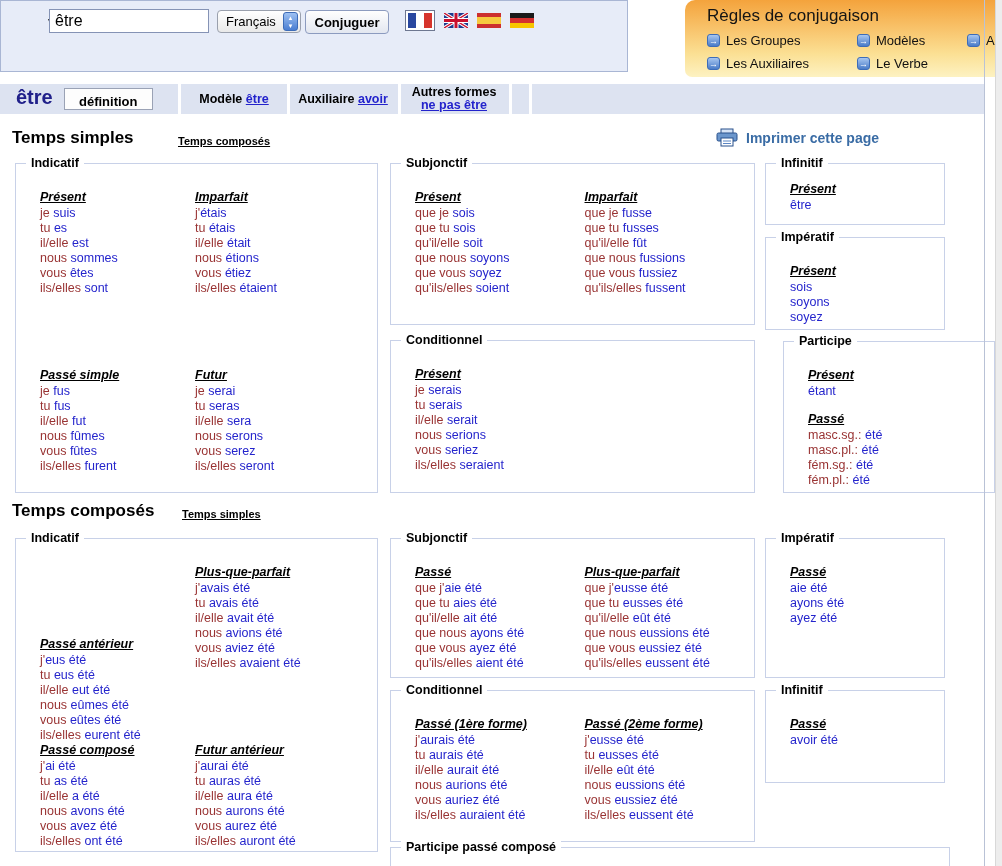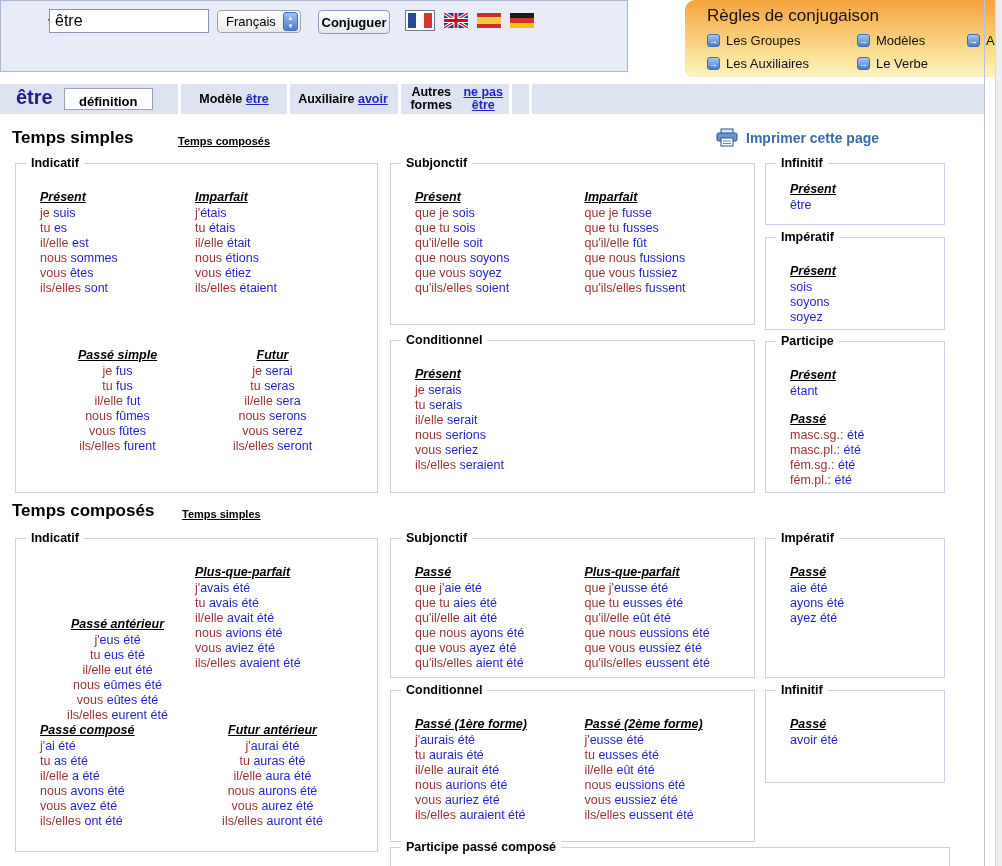--- a/index.html
+++ b/index.html
@@ -11,21 +11,21 @@
     background:#e7ecf8; border:1px solid #a9b6d4; }
   #verbe-label { position:absolute; left:12px; top:15px; font-size:13px; font-weight:bold; color:#000;margin-left:35px; }
   #verb-input { position:absolute; left:48px; top:8px; width:160px; height:24px;
     border:1px solid #8593b5; font-size:16px; padding:1px 5px; font-family:"Liberation Sans",sans-serif; }
   .selectbox { position:absolute; left:216px; top:9px; width:84px; height:23px; background:linear-gradient(#ffffff,#e9e9e9);
     border:1px solid #9aa0ad; border-radius:4px; display:flex; align-items:center; cursor:default; }
   .selectbox .sel-txt { flex:1; font-size:13px; padding-left:8px; color:#000; }
   .stepper { width:15px; height:19px; margin-right:2px; border-radius:3px;
     background:linear-gradient(#9ec1f2,#4a7ed2); border:1px solid #3d6cb8; color:#fff;
     font-size:6px; line-height:8px; text-align:center; display:flex; flex-direction:column; justify-content:center; }
-  #conjugate-button { position:absolute; left:317px; top:9px; width:72px; height:24px;
+  #conjugate-button { position:absolute; left:304px; top:9px; width:84px; height:24px;
     background:linear-gradient(#fefefe,#e3e7f0); border:1px solid #8c9bbf; border-radius:4px;
     font-size:13px; font-weight:bold; font-family:"Liberation Sans",sans-serif; cursor:pointer; }
   #flags { position:absolute; left:404px; top:9px; display:flex; align-items:center; gap:9px; }
   .flag { width:24px; height:15px; display:block; }
   .flag-sel { border:1px solid #6e7790; background:#fff; padding:2px; }
   .fr { background:linear-gradient(to right,#29479f 0 33%,#ffffff 33% 66%,#d6342c 66% 100%); }
   .es { background:linear-gradient(#cc2f2f 0 27%,#f6c93f 27% 73%,#cc2f2f 73% 100%); }
   .de { background:linear-gradient(#1a1a1a 0 33%,#d43030 33% 66%,#f7c500 66% 100%); }
   #accent-row { position:absolute; left:42px; top:46px; font-size:13.5px; color:#2440cc;
     letter-spacing:2.5px; cursor:pointer; }
@@ -43,21 +43,21 @@
   
   #navbar { position:absolute; left:0; top:84px; width:985px; height:30px; background:#dde3f1; }
   #nav-verb { position:absolute; left:16px; top:2px; font-size:20px; font-weight:bold; color:#20208a; }
   #definition-button { position:absolute; left:64px; top:4px; height:22px; padding:5px 14px;
     background:#fdfdfd; border:1px solid #9aa2b5; font-size:13px; font-weight:bold;
     font-family:"Liberation Sans",sans-serif; cursor:pointer; }
   .nav-sec { position:absolute; top:0; height:30px; display:flex; align-items:center; justify-content:center;
     font-size:12.5px; font-weight:bold; color:#000; }
   .nav-link { color:#2323cc; text-decoration:underline; cursor:pointer; }
   .nvd { position:absolute; top:0; width:3px; height:30px; background:#fff; }
-  .two-line { flex-direction:row; line-height:13px; justify-content:center; text-align:center; }
+  .two-line { flex-direction:column; line-height:13px; justify-content:center; text-align:center; }
 
   
   .h2 { position:absolute; font-size:17px; font-weight:bold; color:#000; }
   .toggle-link { position:absolute; font-size:11px; font-weight:bold; color:#000;
     text-decoration:underline; cursor:pointer; }
   #print-area { position:absolute; left:716px; top:128px; display:flex; align-items:center; gap:8px; cursor:pointer; }
   #print-label { font-size:14px; font-weight:bold; color:#3a6ca5; }
 
   
   .fs { position:absolute; border:1px solid #c8d1e8; background:#fff; }
@@ -65,21 +65,21 @@
     font-weight:bold; font-size:12.5px; color:#000; white-space:nowrap; }
   .cols { display:flex; padding:26px 0 0 24px; }
   .cols.pad-sm { padding-top:18px; }
   .tcol { width:155px; }
   .wide .tcol { width:170px; }
   .th { font-size:12.5px; font-weight:bold; font-style:italic; text-decoration:underline;
     color:#000; margin-bottom:2px; }
   .ln { font-size:12.5px; line-height:15px; white-space:nowrap; }
   .pn { color:#993333; }
   .vb { color:#2424cc; }
-  .gap { margin-top:52px;text-align:center; }
+  .gap { margin-top:72px; }
   .gap-sm { margin-top:13px; }
 
   
   #page-edge-line { position:absolute; left:984px; top:0; width:1px; height:866px; background:#b9c2d6; }
   #scroll-strip { position:absolute; left:995px; top:0; width:7px; height:866px;
     background:#ededed; border-left:1px solid #d8d8d8; }
 </style>
 </head>
 <body>
 
@@ -281,21 +281,21 @@
           <div class="tense">
             <div class="th">Présent</div>
             <div class="ln"><span class="vb">sois</span></div>
             <div class="ln"><span class="vb">soyons</span></div>
             <div class="ln"><span class="vb">soyez</span></div>
           </div>
         </div>
     </div>
   </div>
 
-  <div class="fs" style="left:765px;top:341px;width:180px;height:152px">
+  <div class="fs" style="left:783px;top:341px;width:212px;height:152px">
     <span class="lg">Participe</span>
     <div class="cols">
       <div class="tcol">
         <div class="tense">
             <div class="th">Présent</div>
             <div class="ln"><span class="vb">étant</span></div>
           </div>
         <div class="tense gap-sm">
             <div class="th">Passé</div>
             <div class="ln"><span class="pn">masc.sg.: </span><span class="vb">été</span></div>

